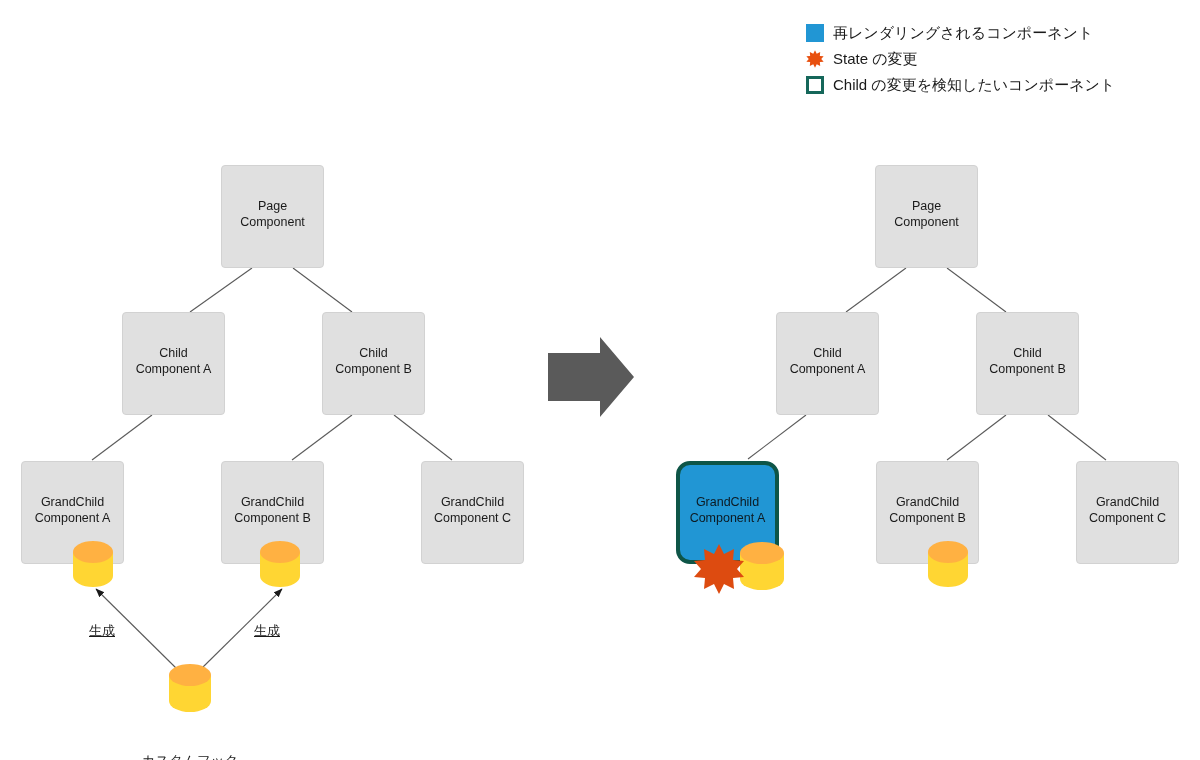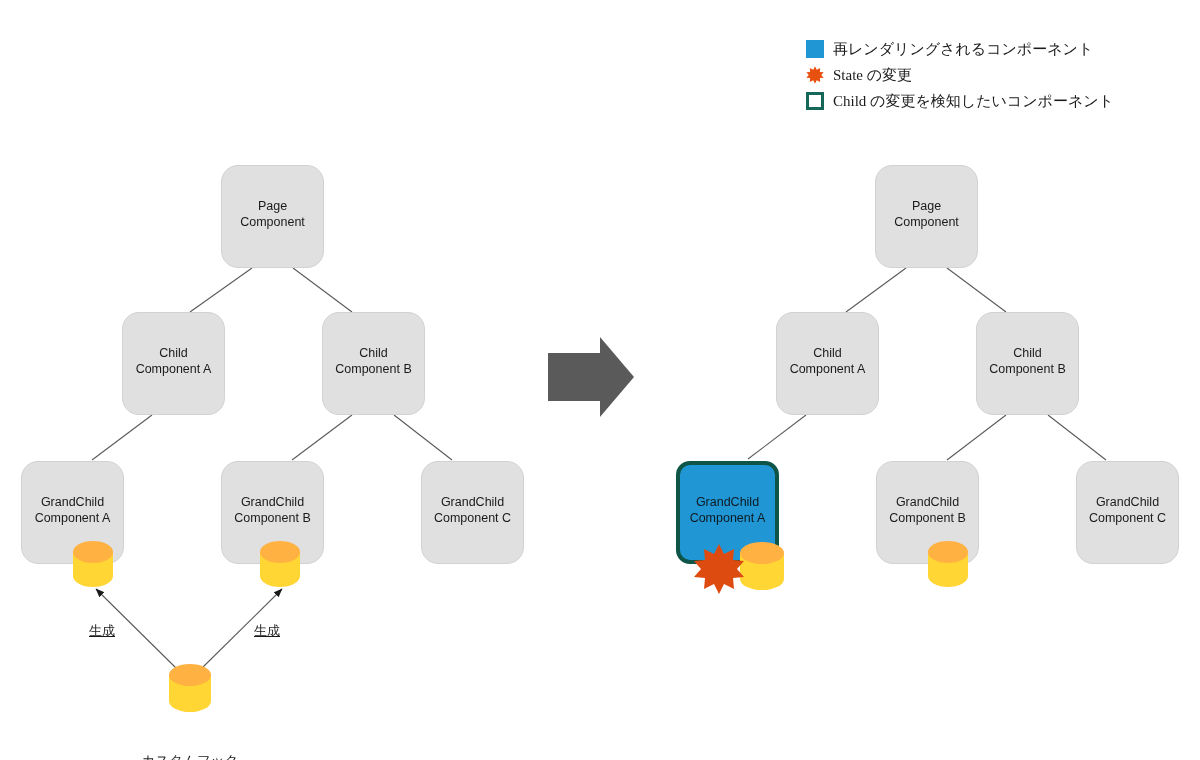--- a/index.html
+++ b/index.html
@@ -18,23 +18,22 @@
   #canvas {
     position: absolute;
     left: 0; top: 0;
     width: 1200px;
     height: 760px;
   }
   
   .legend {
     position: absolute;
     left: 806px;
-    top: 36px;
+    top: 20px;
     width: 390px;
-    font-family: Liberation Serif, serif;
   }
   .legend-row {
     display: flex;
     align-items: center;
     height: 26px;
   }
   .legend-swatch {
     width: 18px;
     height: 18px;
     flex: 0 0 18px;
@@ -56,21 +55,21 @@
     line-height: 18px;
     color: #1a1a1a;
     white-space: nowrap;
   }
   
   .node {
     position: absolute;
     width: 103px;
     height: 103px;
     box-sizing: border-box;
-    border-radius: 17px;
+    border-radius: 4px;
     background: #e0e0e0;
     border: 1px solid #d2d2d2;
     display: flex;
     align-items: flex-start;
     justify-content: center;
     padding-top: 32px;
   }
   .node-label {
     font-size: 12.5px;
     line-height: 16px;

